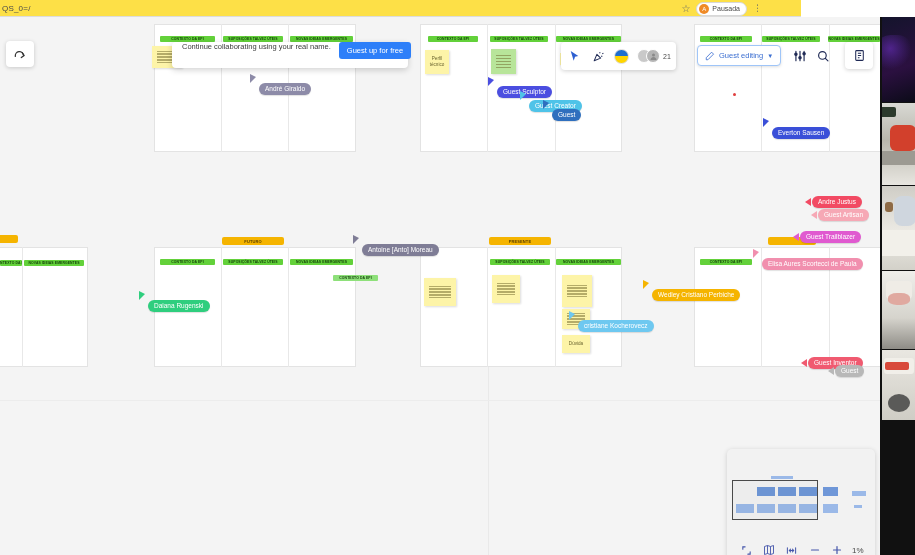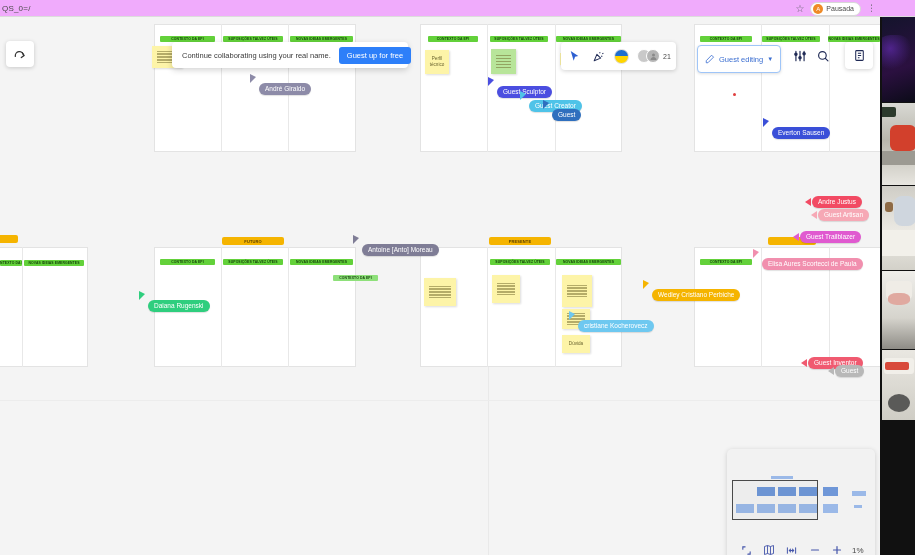--- a/index.html
+++ b/index.html
@@ -6,22 +6,22 @@
   html, body {
     width: 915px; height: 555px;
     overflow: hidden;
     font-family: "Liberation Sans", sans-serif;
     background: #ffffff;
   }
   #root { position: relative; width: 915px; height: 555px; overflow: hidden; background:#fff; }
 
   
   .browser-bar {
-    position: absolute; left:0; top:0; width: 915px; height: 17px;
-    background: #f0abfc; border-bottom: 1px solid #dcdcdc;
+    position: absolute; left:0; top:0; width: 801px; height: 17px;
+    background: #fde047; border-bottom: 1px solid #dcdcdc;
     display: flex; align-items: center;
   }
   .url-text {
     font-size: 8px; color: #4a4a4a; padding-left: 2px; letter-spacing: .2px;
     white-space: nowrap;
   }
   .chrome-right {
     position:absolute; right: 40px; top:1px; height:15px;
     display:flex; align-items:center; gap:6px;
   }
@@ -98,36 +98,36 @@
   .stack-ava { display:flex; align-items:center; }
   .ava-circ {
     width:14px;height:14px;border-radius:50%;
     background:#c9c9c9; border:1.5px solid #fff;
     display:flex;align-items:center;justify-content:center;
   }
   .ava-circ:nth-child(2){ margin-left:-5px; background:#b4b4b4;}
   .ava-count { font-size:7px; color:#4a4a4a; margin-left:3px; }
 
   .tb-guest {
-    left:697px; top:28px; height:28px; padding:0 7px; gap:4px;
+    left:697px; top:28px; height:21px; padding:0 7px; gap:4px;
     border:1px solid #9fc5f8; border-radius:4px; background:#fff;
     box-shadow:0 1px 3px rgba(0,0,0,.13);
   }
   .guest-text { font-size:7.5px; color:#3c6fd1; white-space:nowrap; }
   .caret { font-size:6px; color:#3c6fd1; }
 
   .tb-filter { left:789px; top:27px; width:22px; height:23px; justify-content:center; background:transparent; box-shadow:none;}
   .tb-search { left:812px; top:27px; width:22px; height:23px; justify-content:center; background:transparent; box-shadow:none;}
   .tb-notes  { left:845px; top:25px; width:28px; height:27px; justify-content:center; }
 
   
   .signup-banner {
     position:absolute; left:172px; top:25px; width:236px; height:26px;
     background:#fff; border-radius:4px; box-shadow:0 2px 6px rgba(0,0,0,.18);
-    display:flex; align-items:center; padding-left:10px; gap:8px;
+    display:flex; align-items:flex-start; padding-left:10px; gap:8px;
   }
   .signup-text { font-size:7.5px; color:#3a3a3a; white-space:nowrap; }
   .signup-btn {
     background:#2d7ff9; color:#fff; font-size:7.5px;
     border-radius:3px; padding:4px 8px; white-space:nowrap;
   }
 
   
   .minimap {
     position:absolute; left:727px; top:432px; width:148px; height:118px;

